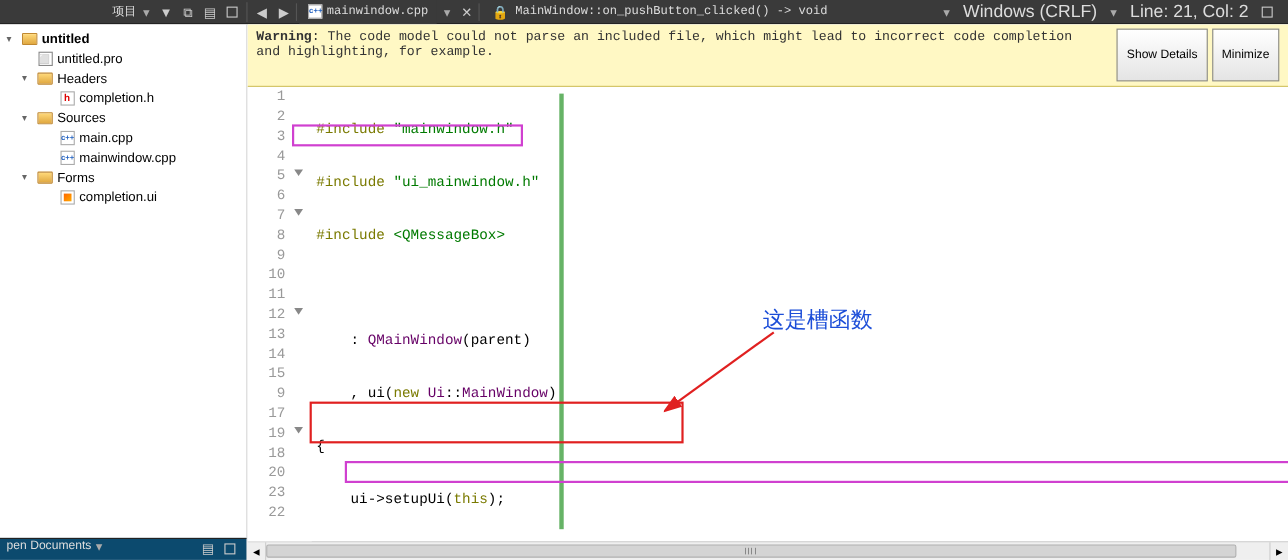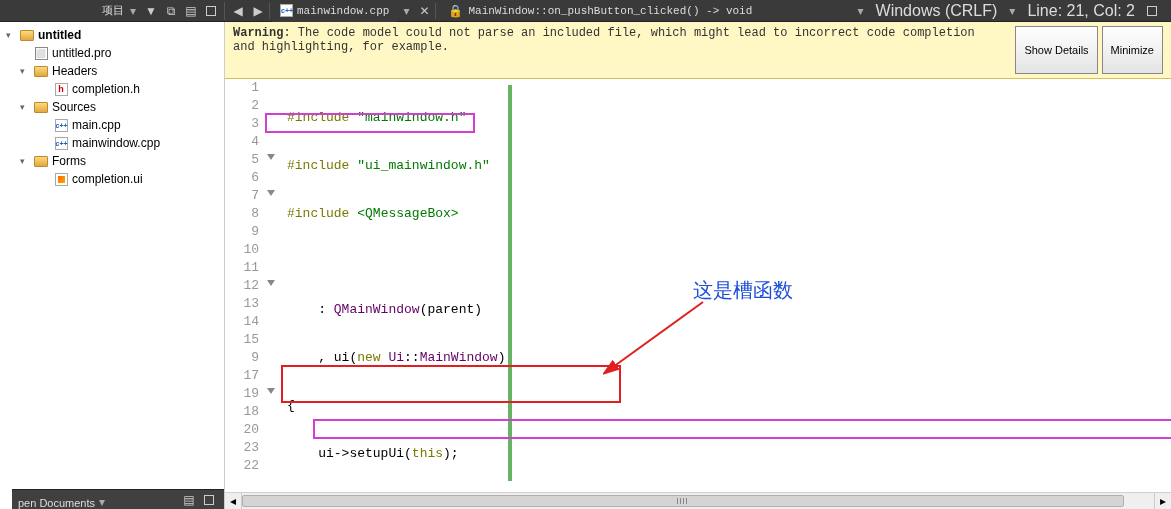--- a/index.html
+++ b/index.html
@@ -32,21 +32,21 @@
     .tree-icon { width: 16px; height: 16px; display: inline-flex; align-items: center; justify-content: center; }
     .folder-icon { width: 14px; height: 11px; background: linear-gradient(180deg,#ffd97a,#e0a840); border-radius: 1px; border: 1px solid #c08830; }
     .pro-icon { width: 13px; height: 13px; border: 1px solid #888; background: #fff; font-size: 8px; text-align: center; line-height: 11px; }
     .h-icon { width: 13px; height: 13px; background: #fff; border: 1px solid #aaa; font-size: 9px; text-align: center; line-height: 11px; color: #d00; font-weight: bold; }
     .cpp-icon { width: 13px; height: 13px; background: #fff; border: 1px solid #aaa; font-size: 7px; text-align: center; line-height: 11px; color: #2060c0; font-weight: bold; }
     .ui-icon { width: 13px; height: 13px; background: #fff; border: 1px solid #aaa; position: relative; }
     .ui-icon::after { content:""; position:absolute; top:2px; left:2px; width:7px; height:7px; background: linear-gradient(135deg,#f60,#fa0); }
     .tree-label { font-size: 12px; color: #000; }
     .tree-label.bold { font-weight: bold; }
     
-    .sidebar-footer { background: #404040; height: 20px; display: flex; align-items: flex-end; padding: 0 6px; color: #ccc; border-top: 1px solid #222; margin-left: 12px; }
+    .sidebar-footer { background: #0c4a6e; height: 20px; display: flex; align-items: flex-start; padding: 0 6px; color: #ccc; border-top: 1px solid #222; }
     .sidebar-footer .tb-text { font-family: sans-serif; }
     .sidebar-footer-icons { margin-left: auto; display: flex; gap: 2px; }
     
     .editor-pane { flex: 1; display: flex; flex-direction: column; background: #fff; overflow: hidden; position: relative; }
     .warning-bar { background: #fff8c4; border-bottom: 1px solid #d0c060; padding: 4px 8px; display: flex; align-items: flex-start; font-family: "Courier New", monospace; font-size: 12px; }
     .warning-text { flex: 1; color: #333; padding-right: 8px; }
     .warning-text b { font-weight: bold; }
     .warn-btn { background: linear-gradient(#fff,#e4e4e4); border: 1px solid #888; padding: 17px 8px; margin-left: 4px; font-size: 11px; cursor: pointer; font-family: sans-serif; }
     
     .code-area { flex: 1; display: flex; overflow: auto; position: relative; font-family: "Courier New", Consolas, monospace; font-size: 13px; }

